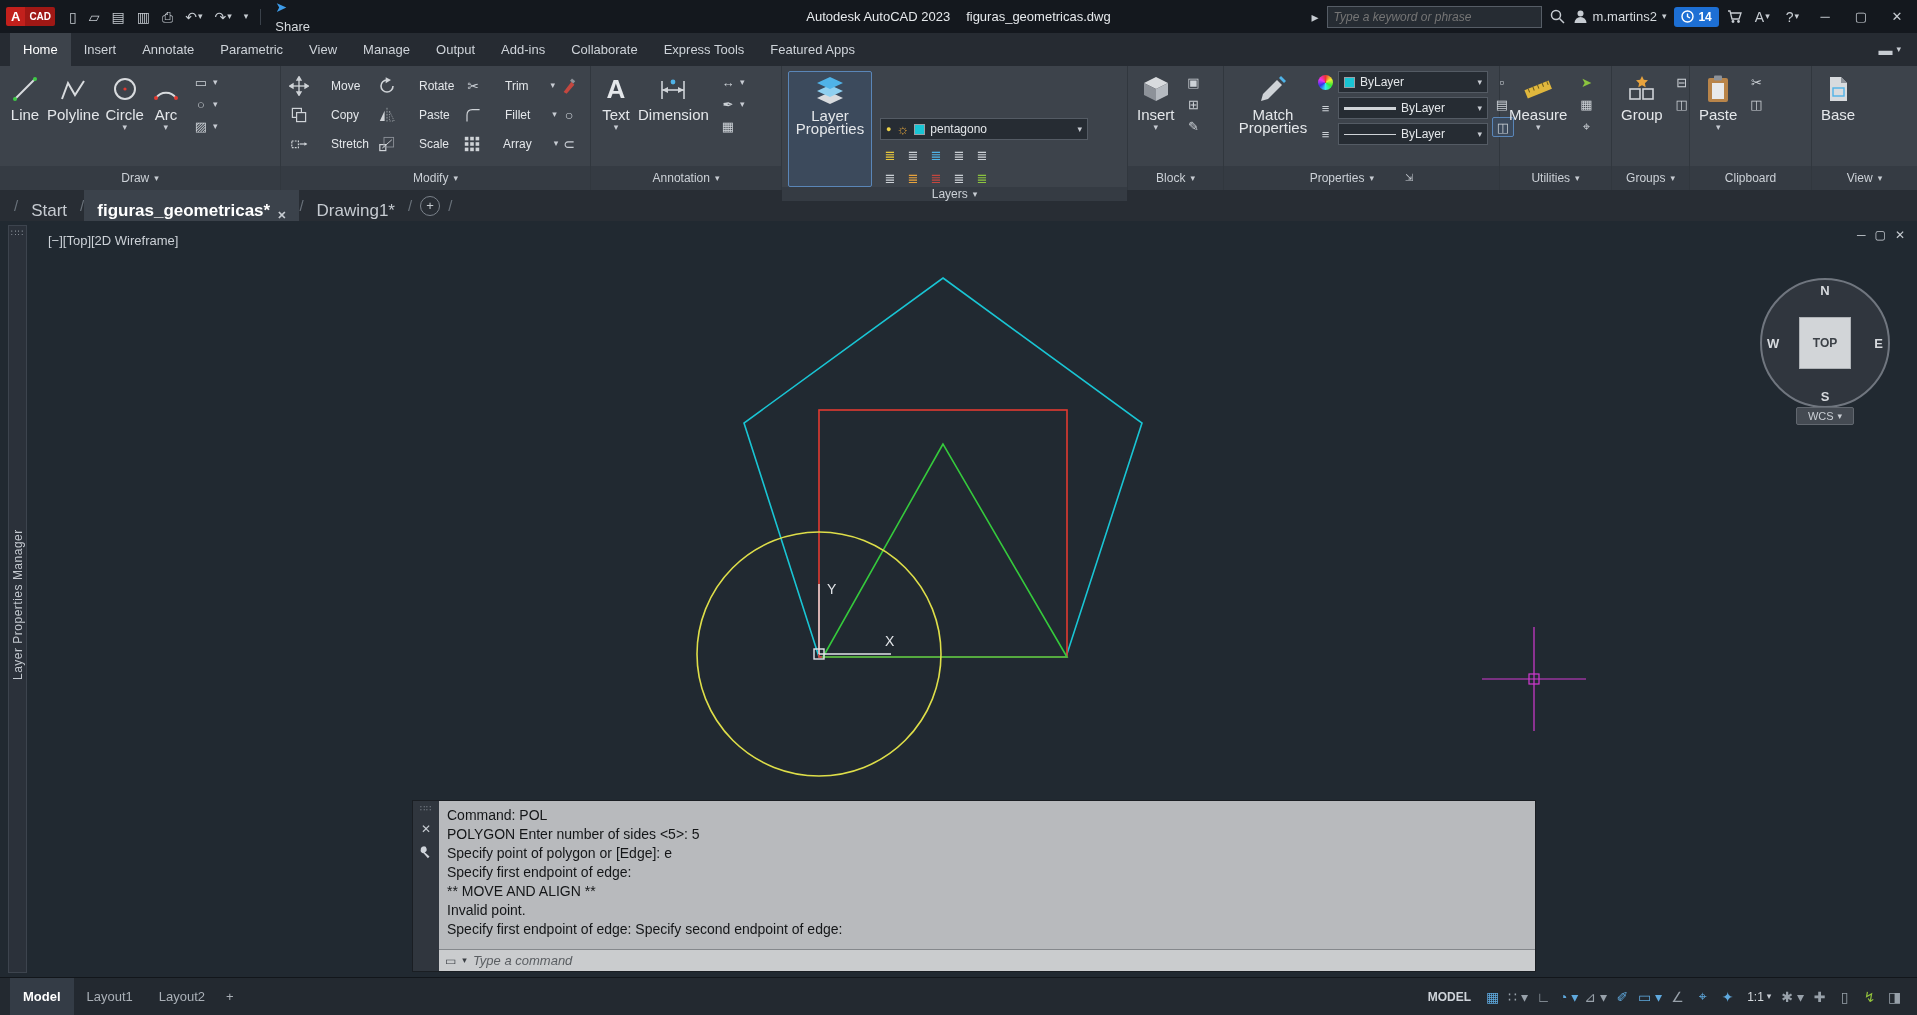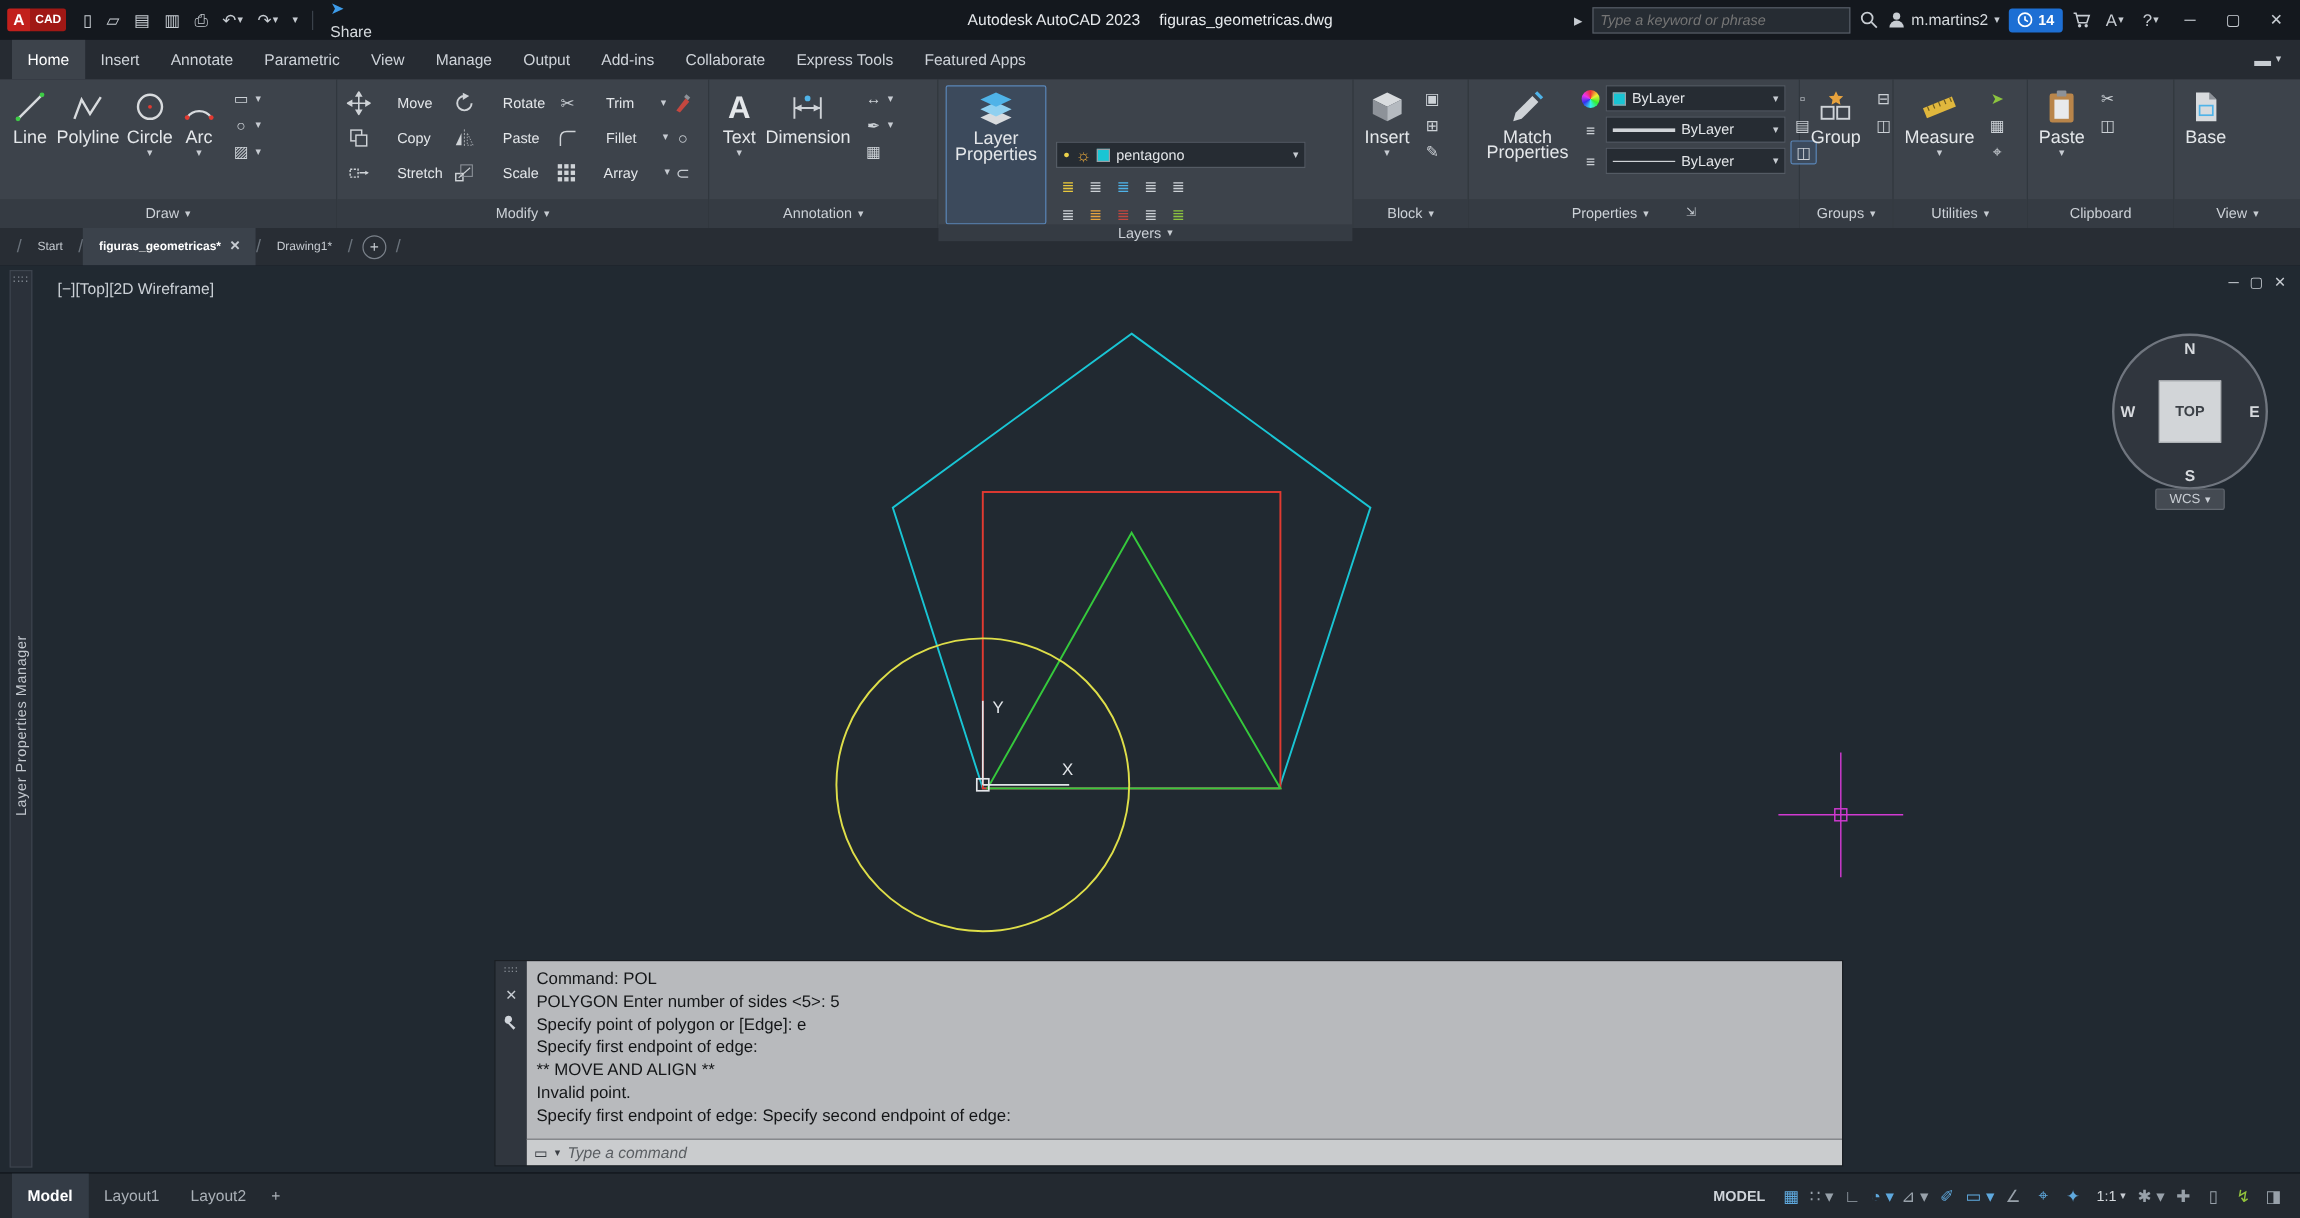--- a/index.html
+++ b/index.html
@@ -73,21 +73,21 @@
   .lwline{width:52px;height:3px;background:#cfd3d7;}
   .ltline{width:52px;height:1px;background:#cfd3d7;}
   .colorwheel{width:15px;height:15px;border-radius:50%;background:conic-gradient(#e33,#ee3,#3e3,#3ee,#33e,#e3e,#e33);}
   .hl{background:#3c4a5c;border:1px solid #5a86b8;border-radius:2px;}
   .layer-drop{display:flex;align-items:center;gap:5px;background:#262c33;border:1px solid #545b64;height:22px;width:208px;padding:0 5px;cursor:pointer;}
   .lrows{display:flex;flex-direction:column;gap:5px;margin-top:6px;}
   .lrow{display:flex;gap:3px;}
 
   
   .filetabs{position:absolute;top:190px;left:0;right:0;height:31px;background:#282d34;display:flex;align-items:stretch;padding-left:14px;z-index:30;}
-  .ftab{display:flex;align-items:center;gap:7px;padding:0 13px;font-size:10px;color:#c6cbd1;cursor:pointer;}
+  .ftab{display:flex;align-items:flex-end;gap:7px;padding:0 13px;font-size:17px;color:#c6cbd1;cursor:pointer;}
   .ftab.active{background:#3b424b;color:#fff;font-weight:bold;}
   .fplus{width:20px;height:20px;border:1px solid #7b828b;border-radius:50%;display:flex;align-items:center;justify-content:center;color:#c6cbd1;align-self:center;margin:0 8px;font-size:13px;cursor:pointer;}
   .fslash{display:flex;align-items:center;color:#6a727b;font-size:15px;}
 
   
   .canvas{position:absolute;top:221px;left:0;right:0;bottom:38px;background:#212931;overflow:hidden;}
   #cadsvg{position:absolute;inset:0;}
   .palette{position:absolute;left:8px;top:4px;bottom:4px;width:19px;background:#2b313a;border:1px solid #3d444e;display:flex;flex-direction:column;align-items:center;cursor:pointer;}
   .palette .grip{color:#8b929b;font-size:9px;margin-top:3px;}
   .palette .vtext{flex:1;display:flex;align-items:center;justify-content:center;writing-mode:vertical-rl;transform:rotate(180deg);color:#c3c8cf;font-size:12px;letter-spacing:.5px;}
@@ -581,47 +581,20 @@
             </span>
         </div>
       </div>
       <div class="plabel">
           <span>Properties</span>
           <span class="i g-dd"></span>
           <span class="i" style="margin-left:26px;font-size:10px;">⇲</span>
         </div>
     </section>
 
-    <section class="panel" style="width:78px">
-      <div class="pbody">
-        <div class="bbtn">
-          <span class="bicon">
-              <svg class="icon" width="30" height="30" viewBox="0 0 30 30">
-                <rect x="3" y="15" width="10" height="10" fill="none" stroke="#cfd3d7" stroke-width="1.6"></rect>
-                <rect x="16" y="15" width="10" height="10" fill="none" stroke="#cfd3d7" stroke-width="1.6"></rect>
-                <path d="M15,2 l1.8,3.8 4.2,.5 -3.1,2.9 .8,4.1 -3.7,-2 -3.7,2 .8,-4.1 -3.1,-2.9 4.2,-.5 z" fill="#e8a33d"></path>
-              </svg>
-            </span>
-          <span class="blabel">Group</span>
-        </div>
-        <div class="scol">
-          <span class="srow">
-              <span class="sbtn i g-ungroup"></span>
-            </span>
-          <span class="srow">
-              <span class="sbtn i g-copyic"></span>
-            </span>
-        </div>
-      </div>
-      <div class="plabel">
-          <span>Groups</span>
-          <span class="i g-dd"></span>
-        </div>
-    </section>
-
     <section class="panel" style="width:112px">
       <div class="pbody">
         <div class="bbtn">
           <span class="bicon">
               <svg class="icon" width="30" height="30" viewBox="0 0 30 30">
                 <g transform="rotate(-22 15 15)">
                   <rect x="2" y="11" width="26" height="9" fill="#e0b73d"></rect>
                   <g stroke="#6b5a1e" stroke-width="1">
                     <line x1="6" y1="11" x2="6" y2="15"></line>
                     <line x1="11" y1="11" x2="11" y2="15"></line>
@@ -642,20 +615,47 @@
           <span class="srow">
               <span class="sbtn i g-table"></span>
             </span>
           <span class="srow">
               <span class="sbtn i g-id"></span>
             </span>
         </div>
       </div>
       <div class="plabel">
           <span>Utilities</span>
+          <span class="i g-dd"></span>
+        </div>
+    </section>
+
+    <section class="panel" style="width:78px">
+      <div class="pbody">
+        <div class="bbtn">
+          <span class="bicon">
+              <svg class="icon" width="30" height="30" viewBox="0 0 30 30">
+                <rect x="3" y="15" width="10" height="10" fill="none" stroke="#cfd3d7" stroke-width="1.6"></rect>
+                <rect x="16" y="15" width="10" height="10" fill="none" stroke="#cfd3d7" stroke-width="1.6"></rect>
+                <path d="M15,2 l1.8,3.8 4.2,.5 -3.1,2.9 .8,4.1 -3.7,-2 -3.7,2 .8,-4.1 -3.1,-2.9 4.2,-.5 z" fill="#e8a33d"></path>
+              </svg>
+            </span>
+          <span class="blabel">Group</span>
+        </div>
+        <div class="scol">
+          <span class="srow">
+              <span class="sbtn i g-ungroup"></span>
+            </span>
+          <span class="srow">
+              <span class="sbtn i g-copyic"></span>
+            </span>
+        </div>
+      </div>
+      <div class="plabel">
+          <span>Groups</span>
           <span class="i g-dd"></span>
         </div>
     </section>
 
     <section class="panel" style="width:122px">
       <div class="pbody">
         <div class="bbtn">
           <span class="bicon">
               <svg class="icon" width="30" height="30" viewBox="0 0 30 30">
                 <rect x="5" y="4" width="20" height="24" rx="2" fill="#b9854a"></rect>

